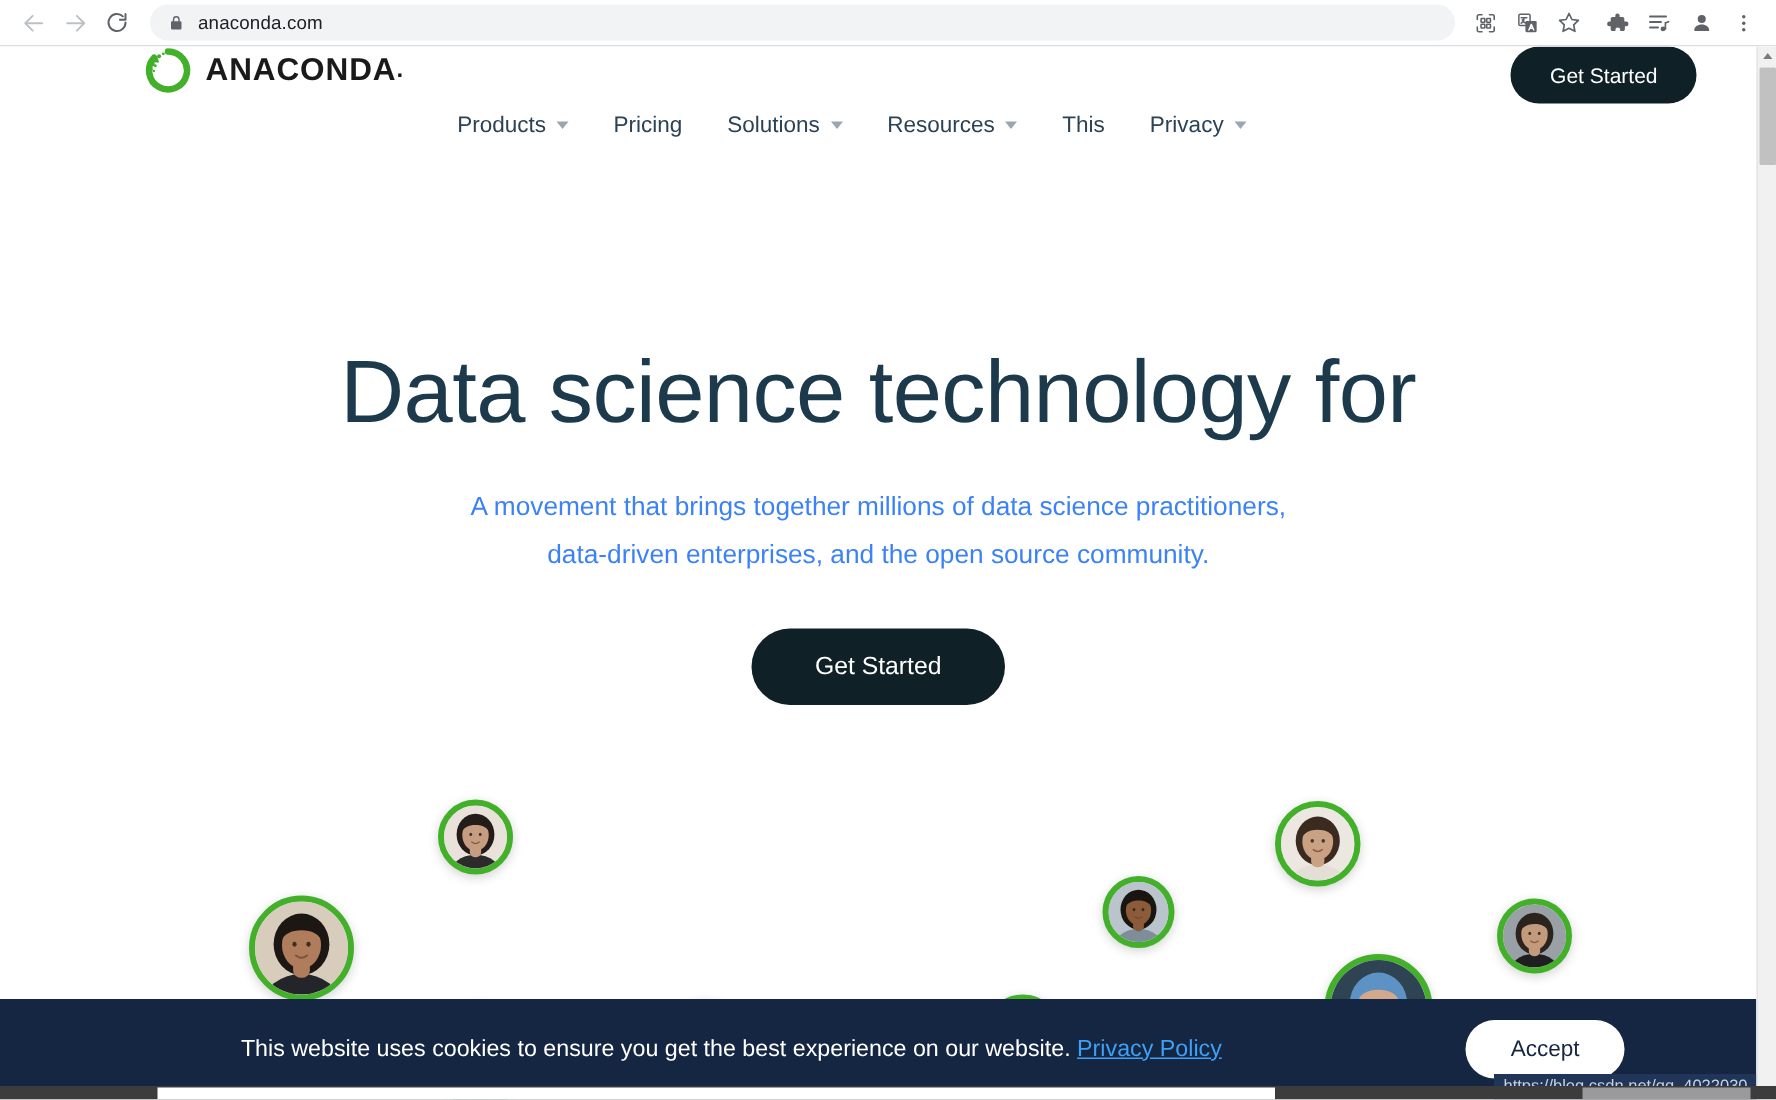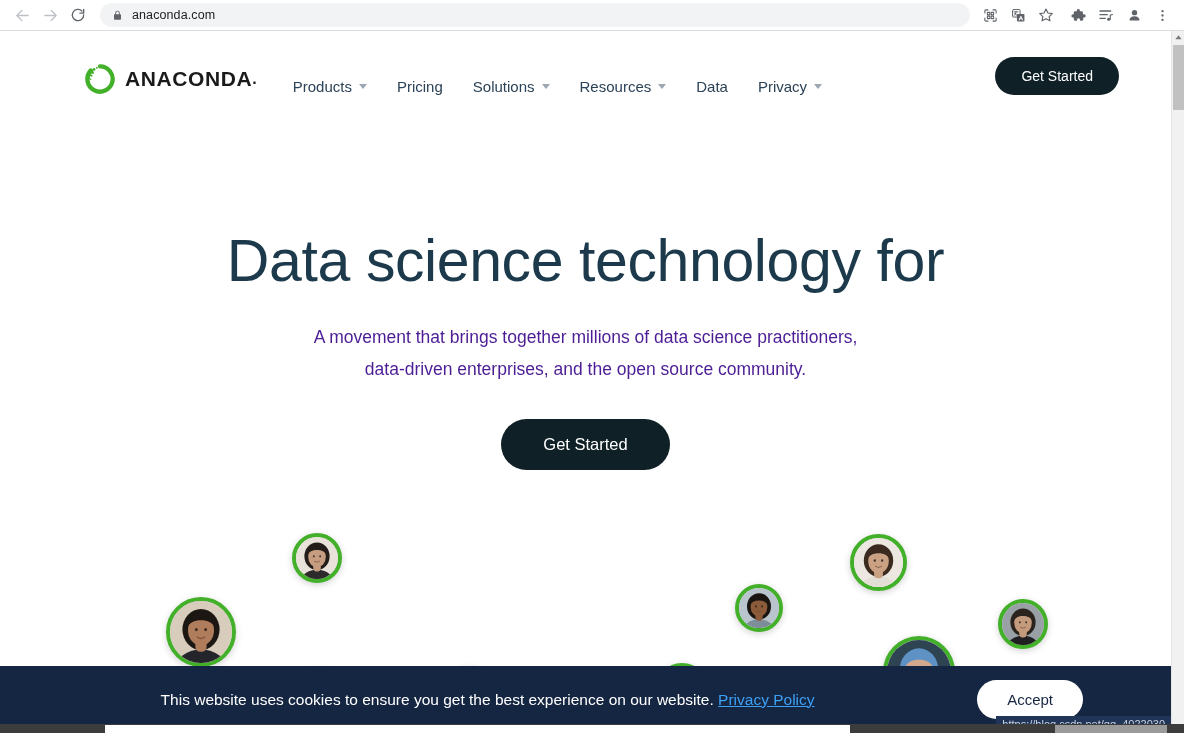--- a/index.html
+++ b/index.html
@@ -104,25 +104,25 @@
     left: 0; top: 0;
     width: 1171px;
     height: 100%;
     background: #ffffff;
     overflow: hidden;
   }
 
   
   .site-header {
     position: absolute;
-    top: 0; left: 0;
+    top: 0; left: 12px;
     width: 1171px;
     height: 64px;
     display: flex;
-    align-items: flex-end;
+    align-items: flex-start;
     box-sizing: border-box;
     padding: 0 52px 0 84px;
     z-index: 5;
   }
   .logo-wrap {
     display: flex;
     align-items: center;
     flex: 0 0 auto;
     margin-right: 36px;
   }
@@ -191,21 +191,21 @@
     line-height: 1.04;
     color: #1c3a4b;
     letter-spacing: -0.4px;
   }
   .hero-title .accent { color: #43b02a; }
   .hero-sub {
     margin: 0;
     padding-top: 30px;
     font-size: 17.5px;
     line-height: 1.78;
-    color: #4c1d95;
+    color: #3b82f6;
   }
   .hero-cta-wrap {
     padding-top: 34px;
   }
   .hero-cta {
     display: inline-block;
     background: #0f2027;
     color: #ffffff;
     font-size: 16.5px;
     border-radius: 30px;
@@ -504,21 +504,21 @@
             <span>Solutions</span>
             <span class="caret"></span>
           </div>
 
           <div class="nav-item">
             <span>Resources</span>
             <span class="caret"></span>
           </div>
 
           <div class="nav-item">
-            <span>Data</span>
+            <span>This</span>
           </div>
 
           <div class="nav-item">
             <span>Privacy</span>
             <span class="caret"></span>
           </div>
 
         </div>
 
         <div class="header-cta">Get Started</div>

